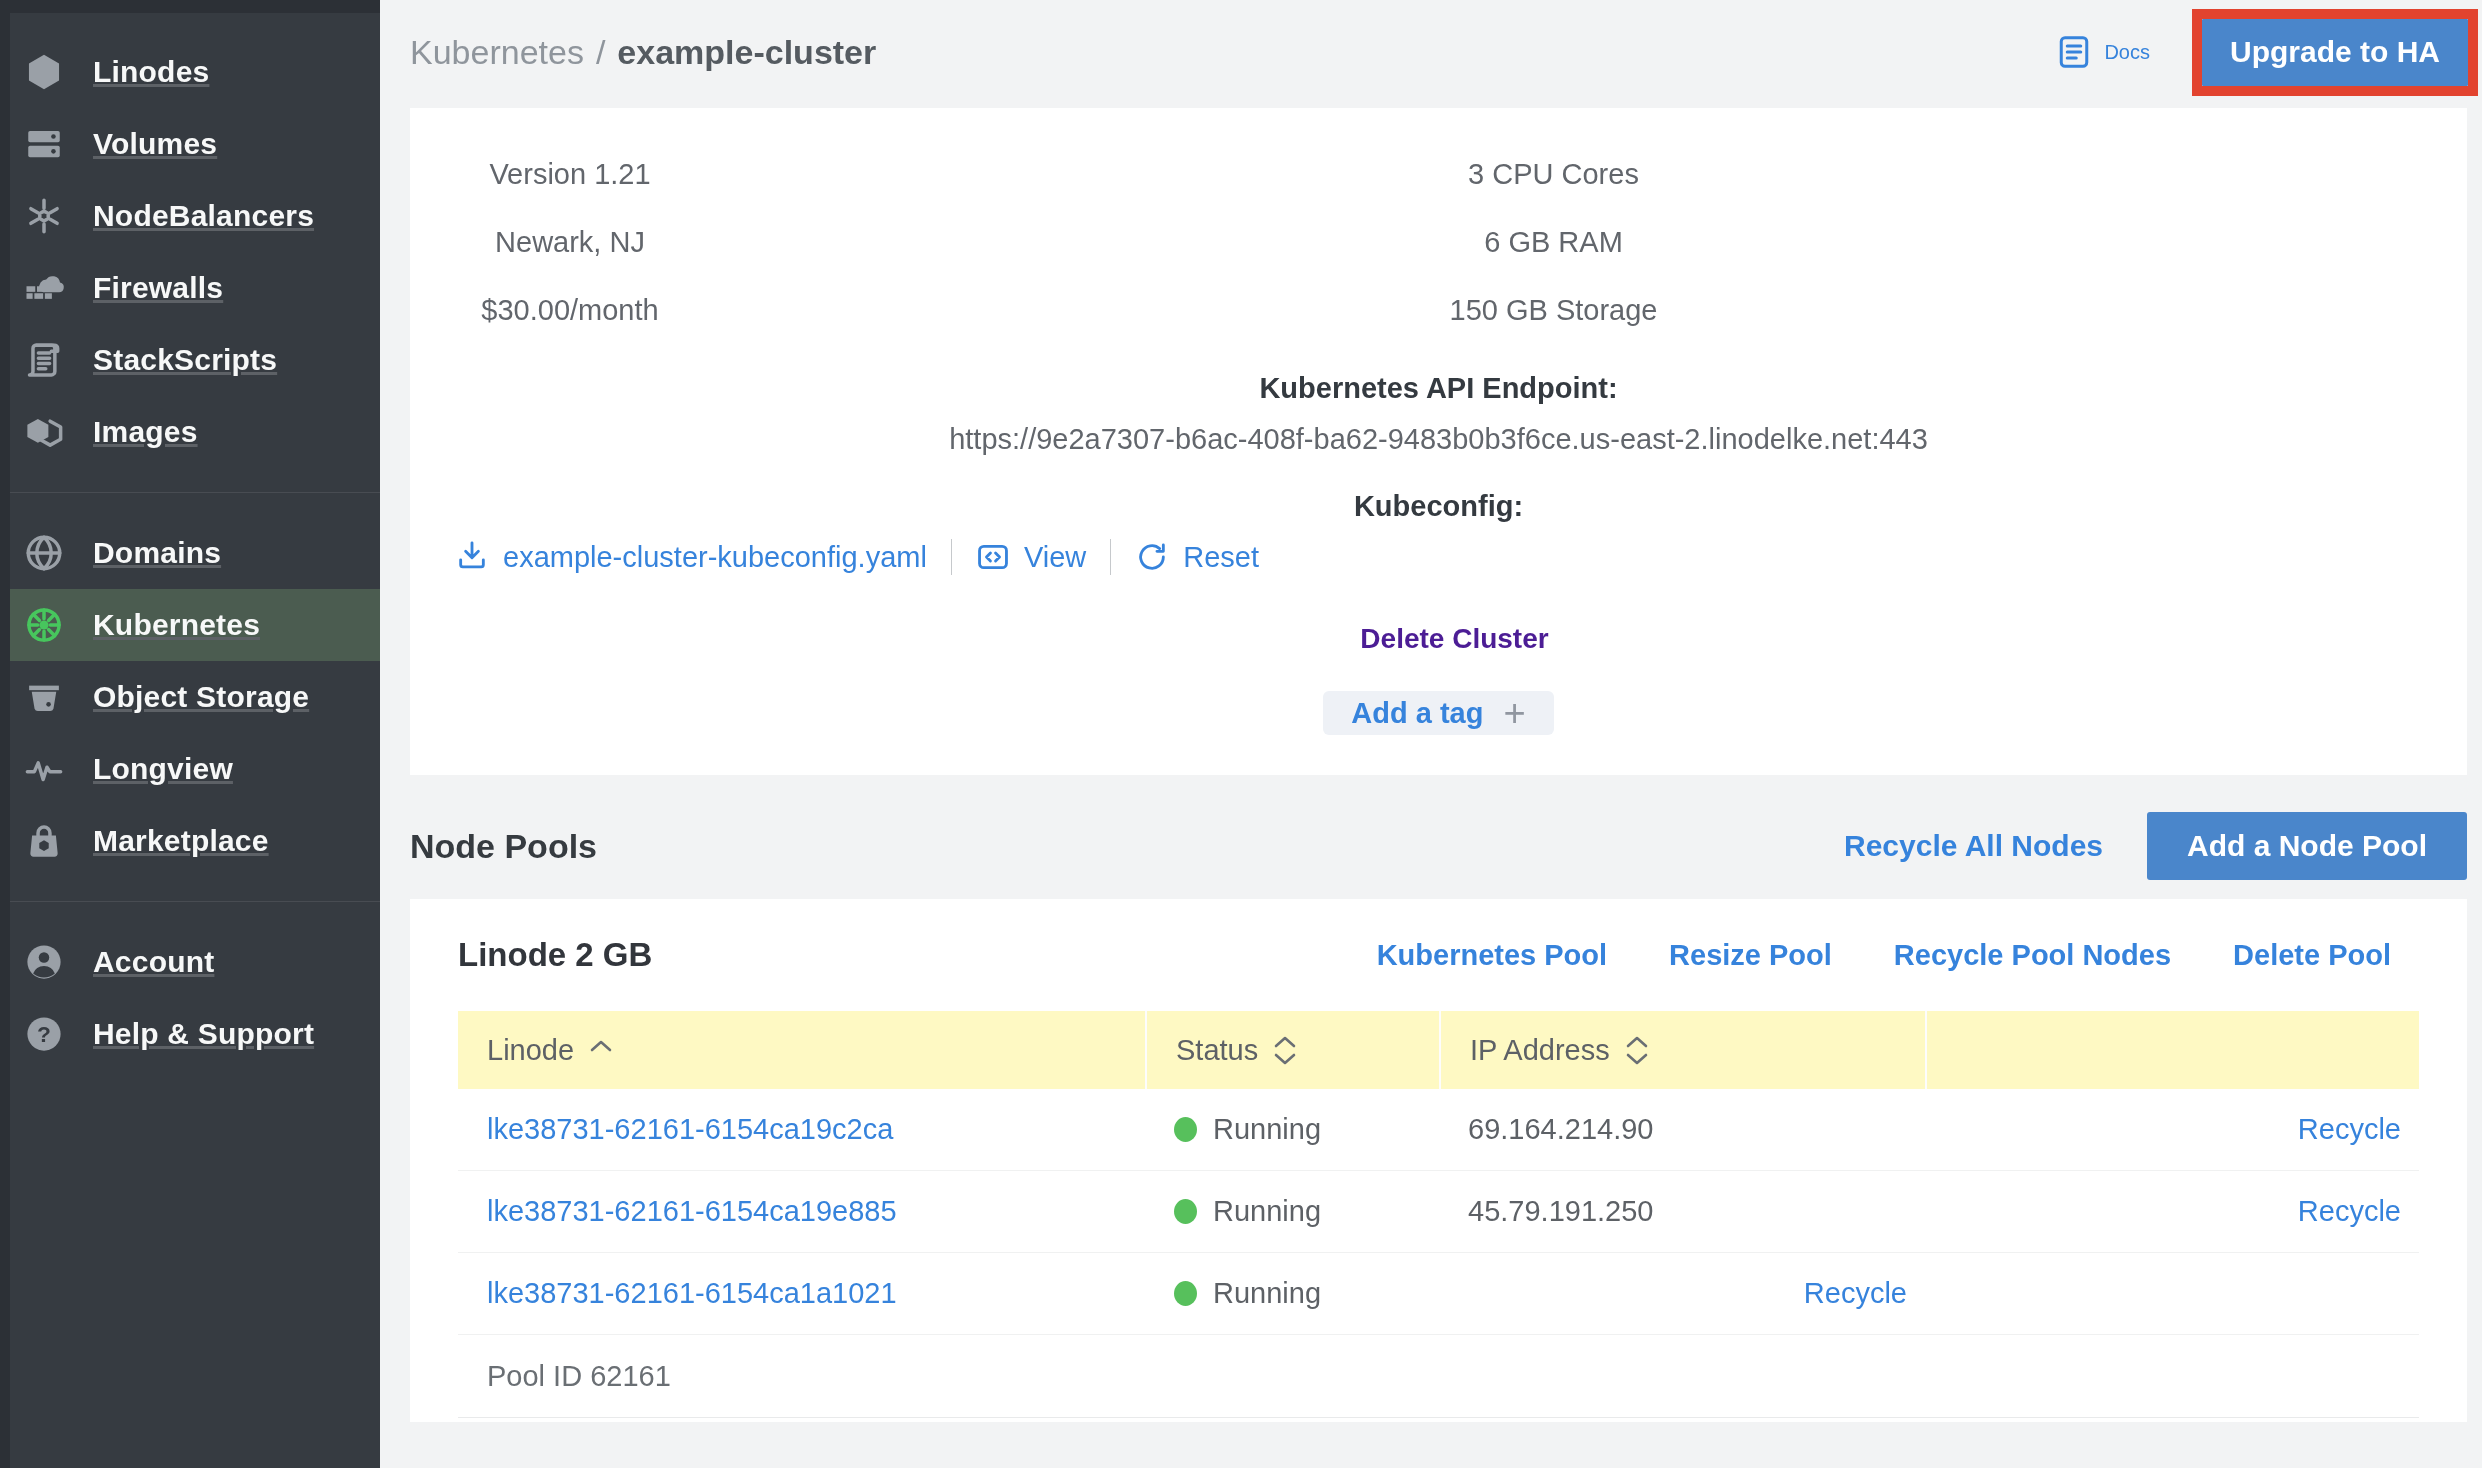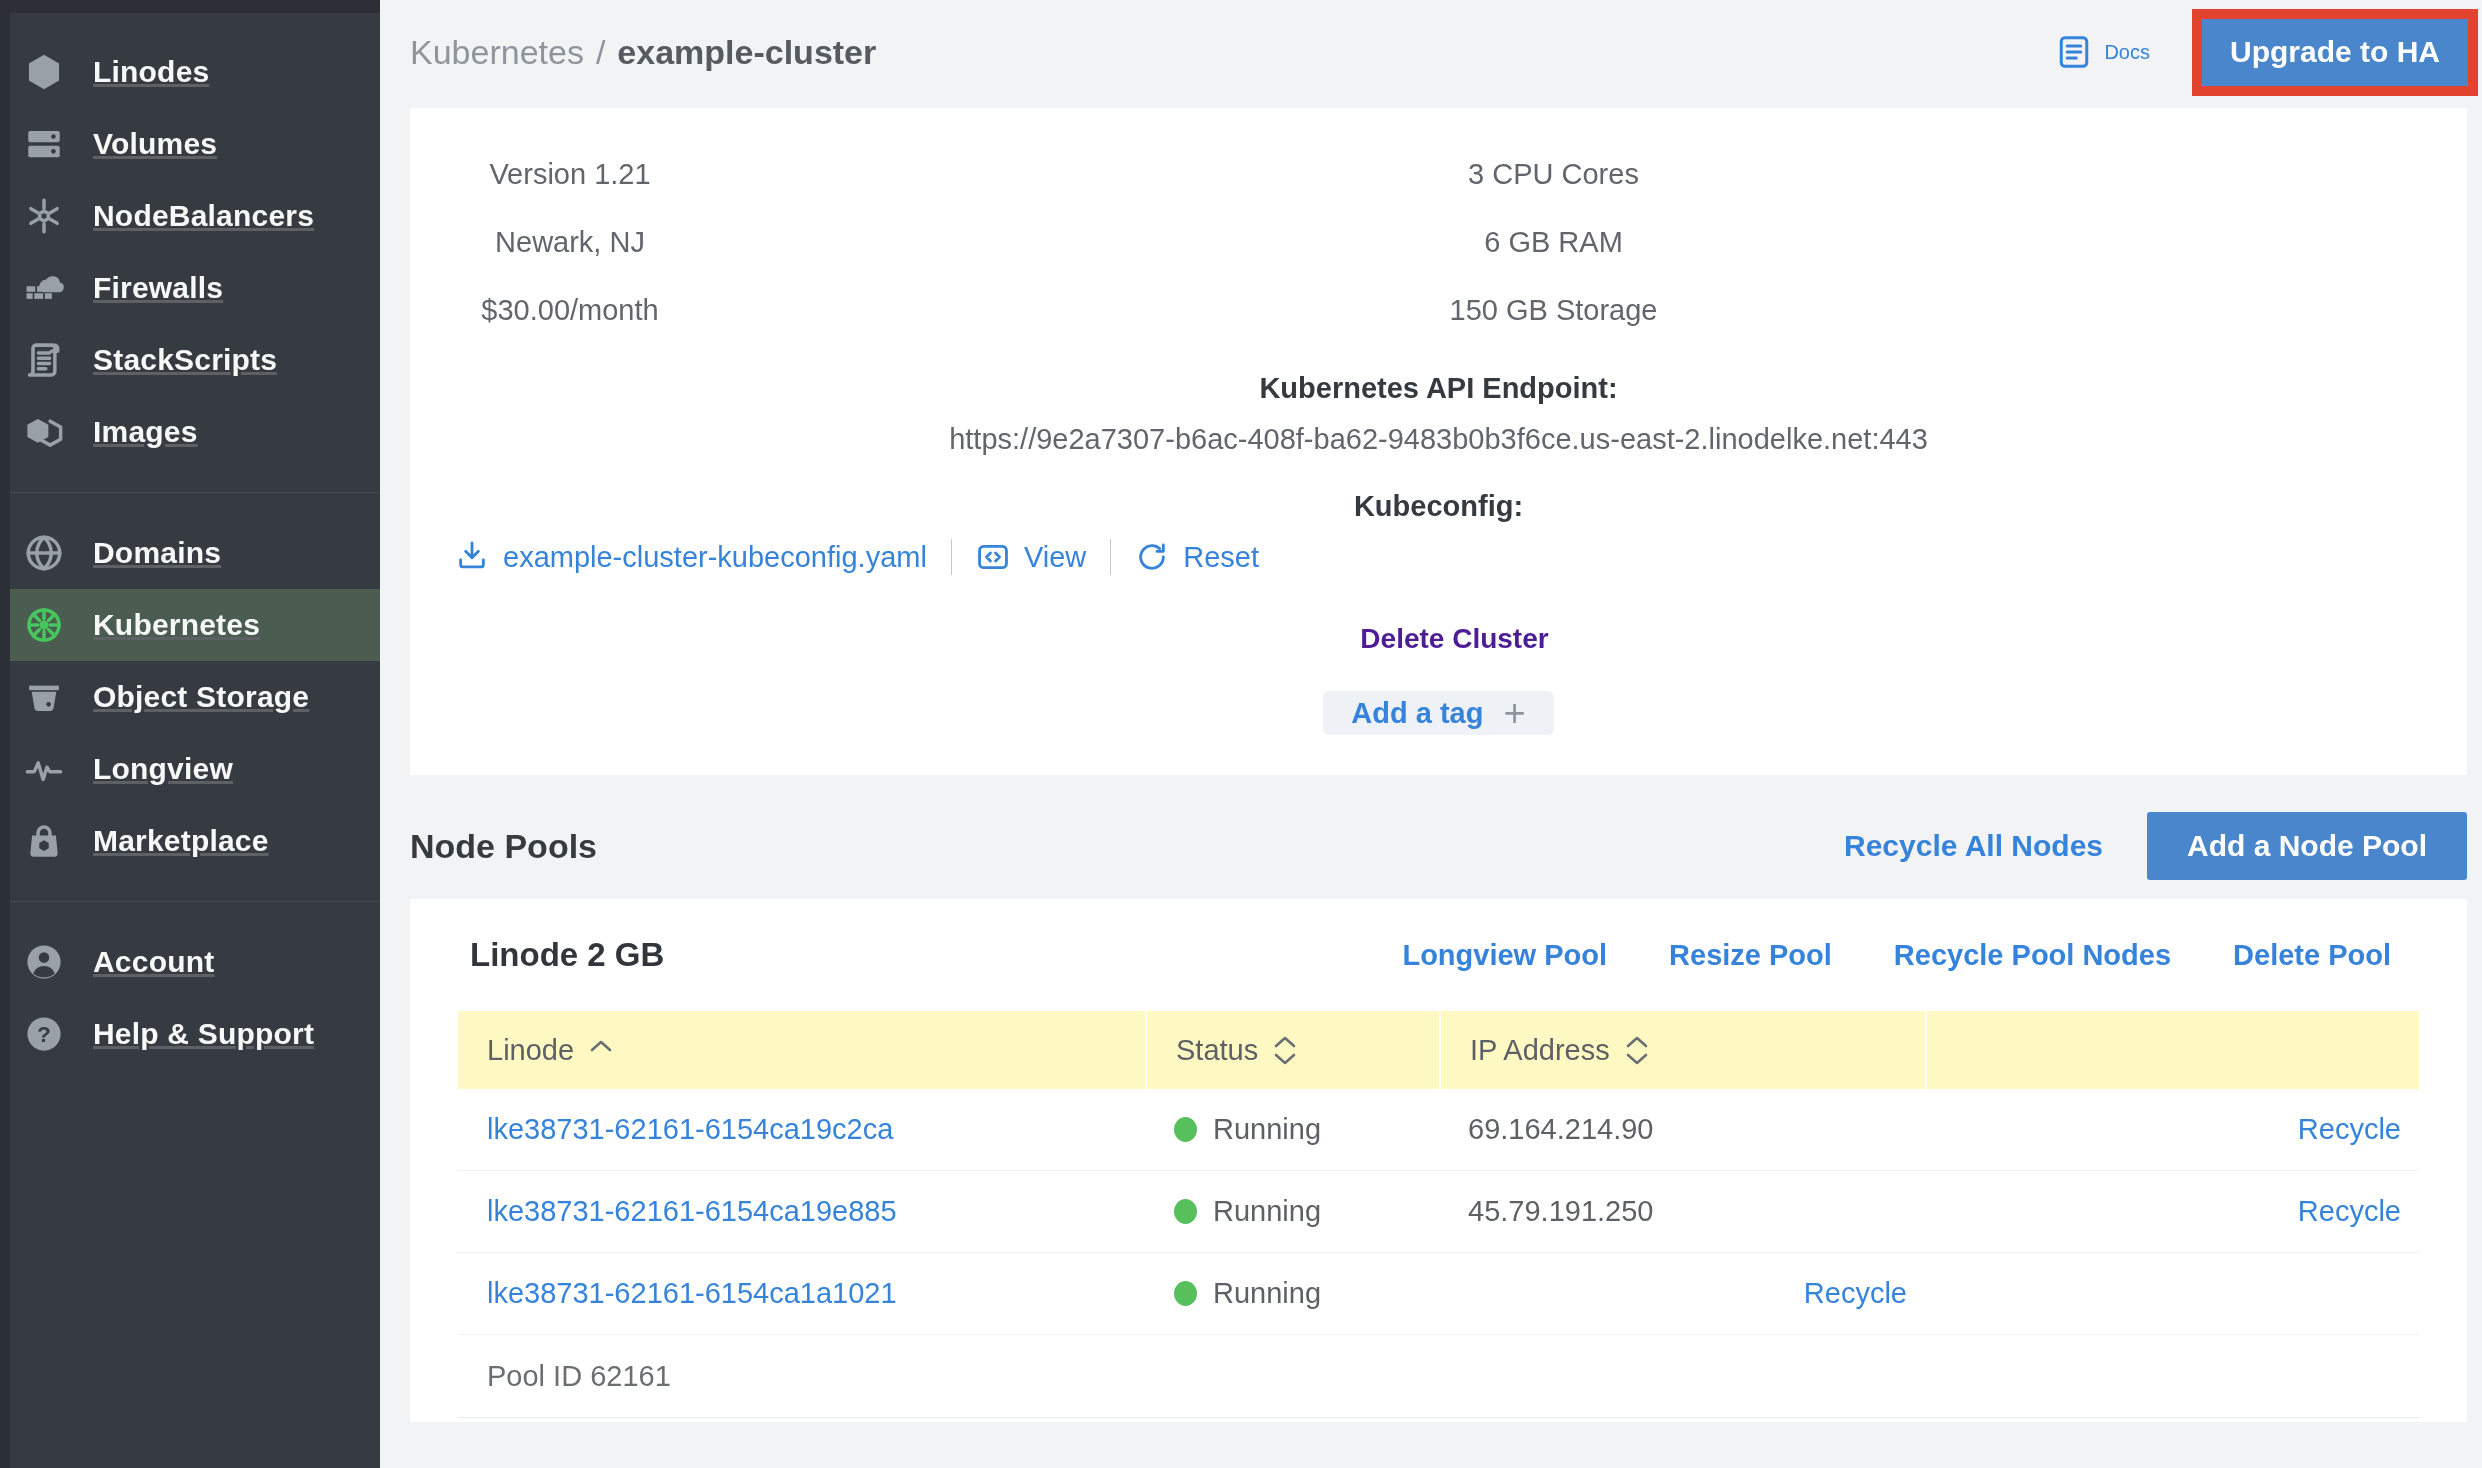--- a/index.html
+++ b/index.html
@@ -69,21 +69,21 @@
   }
   .add-tag-label { color:#3683dc; font-size:29px; font-weight:700; }
   .add-tag-plus { color:#9096a0; font-size:38px; font-weight:400; margin-left:20px; line-height:1; }
 
   .section-header { display:flex; align-items:center; margin:36px 15px 0 30px; height:70px; }
   .section-title { font-size:34px; font-weight:700; color:#363b40; }
   .recycle-all { color:#3683dc; font-size:30px; font-weight:700; margin-right:44px; cursor:pointer; }
   .add-pool-btn { height:68px; font-size:30px; padding:0 40px; border-radius:3px; }
 
   .pool-card { margin-top:18px; padding:30px 48px 0 48px; height:523px; }
-  .pool-header { display:flex; align-items:center; height:52px;margin-left:12px; }
+  .pool-header { display:flex; align-items:center; height:52px; }
   .pool-title { font-size:33px; font-weight:700; color:#32363c; }
   .pool-actions { margin-left:auto; margin-right:28px; display:flex; column-gap:62px; }
   .pool-action { color:#3683dc; font-size:29px; font-weight:700; cursor:pointer; }
 
   .node-table { margin-top:30px; font-size:29px; }
   .tbl-header-row {
     display:grid; grid-template-columns:687px 294px 486px 1fr;
     background:#fef9c3; height:78px; align-items:center;
   }
   .th { display:flex; align-items:center; padding-left:29px; color:#5d6166; height:100%; }
@@ -332,21 +332,21 @@
     <span class="section-title">Node Pools</span>
     <div class="header-spacer"></div>
     <span class="recycle-all">Recycle All Nodes</span>
     <button class="btn-primary add-pool-btn">Add a Node Pool</button>
   </div>
 
   <section class="card pool-card">
     <div class="pool-header">
       <span class="pool-title">Linode 2 GB</span>
       <div class="pool-actions">
-        <span class="pool-action">Longview Pool</span>
+        <span class="pool-action">Kubernetes Pool</span>
         <span class="pool-action">Resize Pool</span>
         <span class="pool-action">Recycle Pool Nodes</span>
         <span class="pool-action">Delete Pool</span>
       </div>
     </div>
 
     <div class="node-table">
       <div class="tbl-header-row">
         <div class="th">
           <span>Linode</span>

